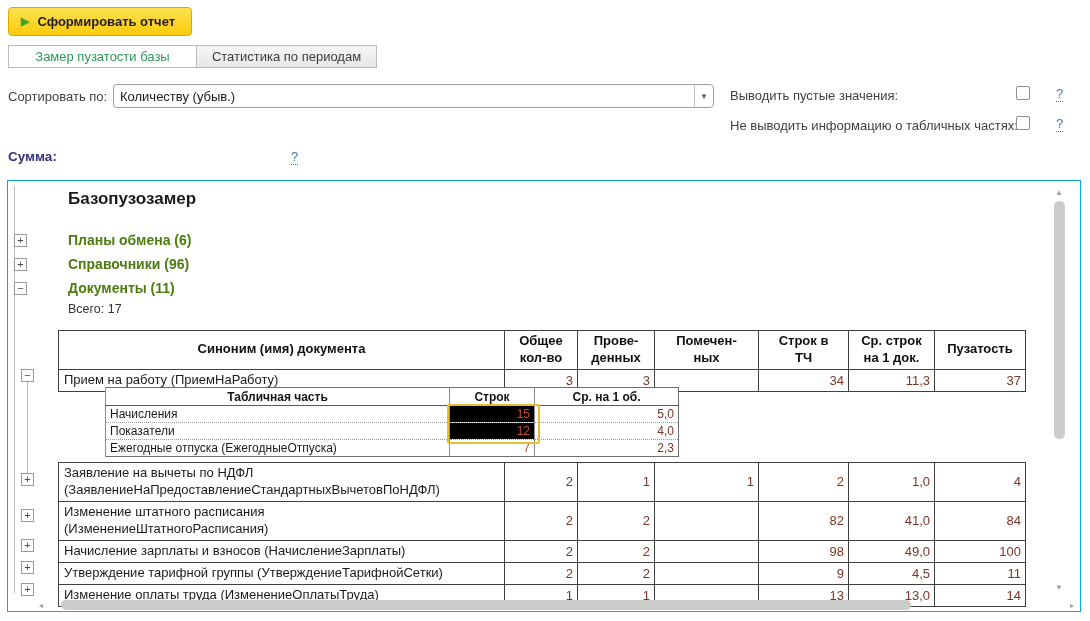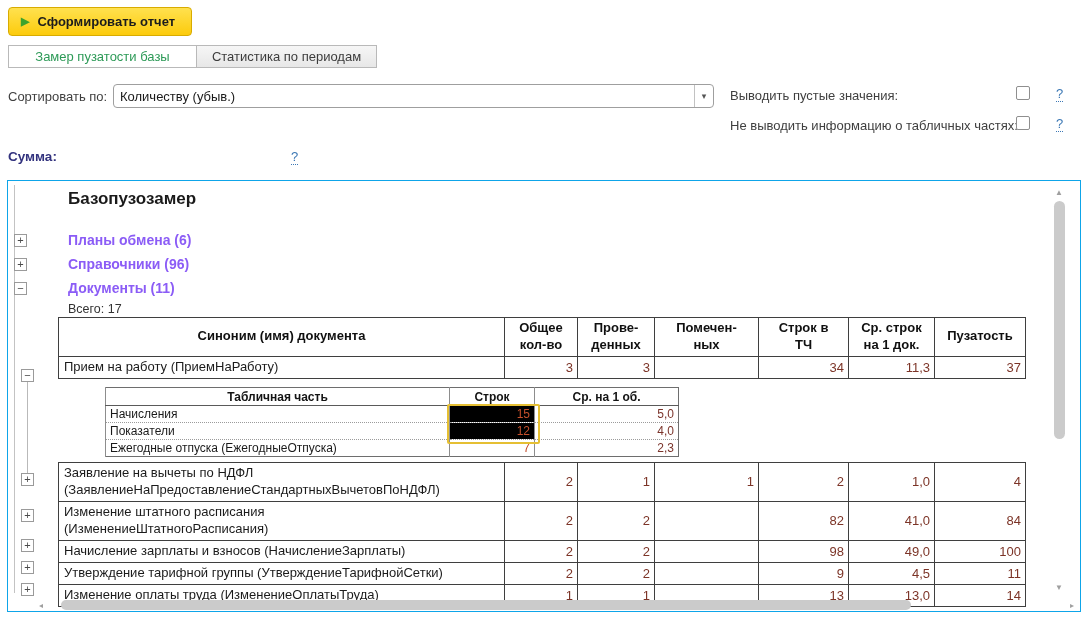--- a/index.html
+++ b/index.html
@@ -31,21 +31,21 @@
   
   .sum-label{position:absolute;left:8px;top:149px;font-size:13.5px;font-weight:bold;color:#32327e;}
   .sum-field{position:absolute;left:113px;top:145px;width:172px;height:23px;background:#edf8ec;
     display:flex;align-items:center;justify-content:flex-end;padding-right:9px;box-sizing:border-box;
     font-size:13.5px;font-weight:bold;color:#1d1d52;}
 
   
   .panel{position:absolute;left:7px;top:180px;width:1072px;height:430px;background:#fff;border:1px solid #0ea5e9;}
   .vline{position:absolute;width:1px;background:#c3c3c3;}
   .report-title{position:absolute;left:60px;top:8px;font-size:17px;font-weight:bold;color:#1a1a1a;}
-  .group-label{position:absolute;left:60px;font-size:14px;font-weight:bold;color:#8b5cf6;line-height:17px;}
+  .group-label{position:absolute;left:60px;font-size:14px;font-weight:bold;color:#4d7c0f;line-height:17px;}
   .total-label{position:absolute;left:60px;font-size:12.5px;color:#333;}
   .tbox{position:absolute;width:13px;height:13px;box-sizing:border-box;border:1px solid #9a9a9a;background:#fff;
     font-size:11px;line-height:10px;text-align:center;color:#4a4a4a;cursor:pointer;}
 
   
   table.main{position:absolute;left:50px;border-collapse:collapse;table-layout:fixed;width:967px;
     font-size:13px;background:#fff;}
   table.main th,table.main td{border:1px solid #3f3f3f;overflow:hidden;box-sizing:border-box;}
   table.main th{font-weight:bold;text-align:center;vertical-align:middle;padding:2px;line-height:1.3;
     white-space:pre-line;color:#101010;}
@@ -118,21 +118,21 @@
     <div class="group-label" style="top:51px;">Планы обмена (6)</div>
 
     <div class="tbox" style="left:6px;top:77px;">+</div>
     <div class="group-label" style="top:75px;">Справочники (96)</div>
 
     <div class="tbox" style="left:6px;top:101px;">−</div>
     <div class="group-label" style="top:99px;">Документы (11)</div>
 
     <div class="total-label" style="top:121px;">Всего: 17</div>
 
-    <table class="main" style="top:136px;border-radius:7px;">
+    <table class="main" style="top:149px;border-radius:7px;">
       <colgroup>
         <col style="width:446px">
           <col style="width:73px">
           <col style="width:77px">
         <col style="width:104px">
           <col style="width:90px">
           <col style="width:86px">
           <col style="width:91px">
       </colgroup>
       <tbody>

